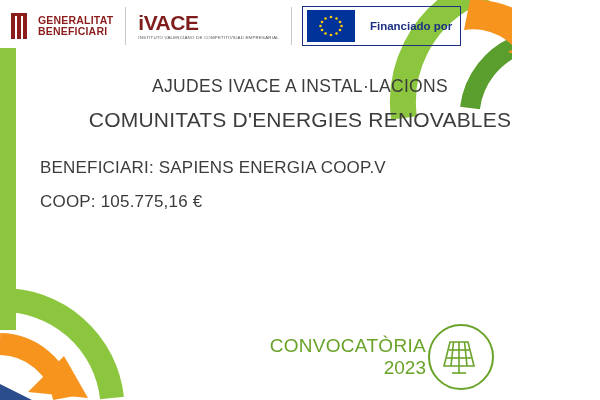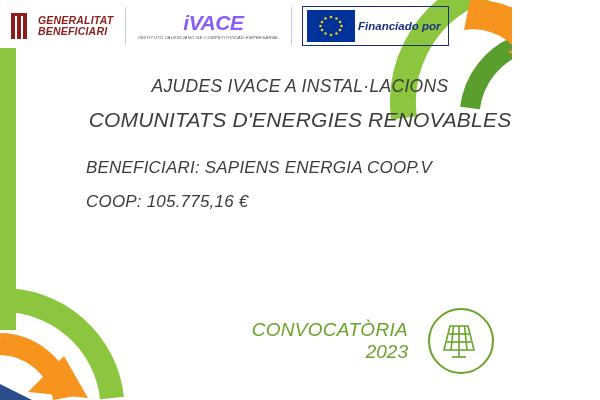--- a/index.html
+++ b/index.html
@@ -12,21 +12,20 @@
     background: #ffffff;
     font-family: "Liberation Sans", sans-serif;
     overflow: hidden;
   }
   .poster {
     position: relative;
     width: 512px;
     height: 400px;
     background: #ffffff;
     overflow: hidden;
-    font-style: italic;
   }
 
   
   .arc-layer {
     position: absolute;
     inset: 0;
     pointer-events: none;
   }
 
   
@@ -70,36 +69,35 @@
     height: 38px;
     background: #c9c9c9;
   }
   .ivace-logo {
     padding: 0 12px;
     line-height: 1.05;
   }
   .ivace-word {
     font-size: 21px;
     font-weight: bold;
-    color: #8b5cf6;
+    color: #7f1d1d;
     letter-spacing: -.5px;
-    margin-left: 45px;
   }
   .ivace-sub {
     display: block;
     font-size: 4.4px;
     color: #555;
     letter-spacing: .2px;
     margin-top: 2px;
     white-space: nowrap;
   }
   .eu-logo {
     display: flex;
     align-items: center;
-    gap: 3px;
+    gap: 15px;
     border: 1px solid #1b2f82;
     padding: 3px 8px 3px 4px;
     margin-left: 10px;
     justify-content: center;
   }
   .eu-flag {
     width: 48px;
     height: 32px;
     background: #003399;
     position: relative;
@@ -132,35 +130,35 @@
   .headline {
     font-size: 21px;
     color: #3c3c3b;
     letter-spacing: .2px;
     margin-top: 8px;
     margin-bottom: 26px;
   }
   .beneficiary,
   .amount {
     text-align: left;
-    padding-left: 86px;
+    padding-left: 40px;
     font-size: 17px;
     color: #3c3c3b;
     letter-spacing: .2px;
     margin-bottom: 14px;
   }
 
   
   .footer {
     position: absolute;
     right: 18px;
-    bottom: 26px;
-    display: flex;
-    align-items: center;
-    gap: 20px;
+    bottom: 10px;
+    display: flex;
+    align-items: center;
+    gap: 2px;
     z-index: 4;
   }
   .conv-text {
     text-align: right;
     color: #6aa32a;
     line-height: 1.18;
   }
   .conv-label {
     font-size: 19px;
     letter-spacing: .3px;

